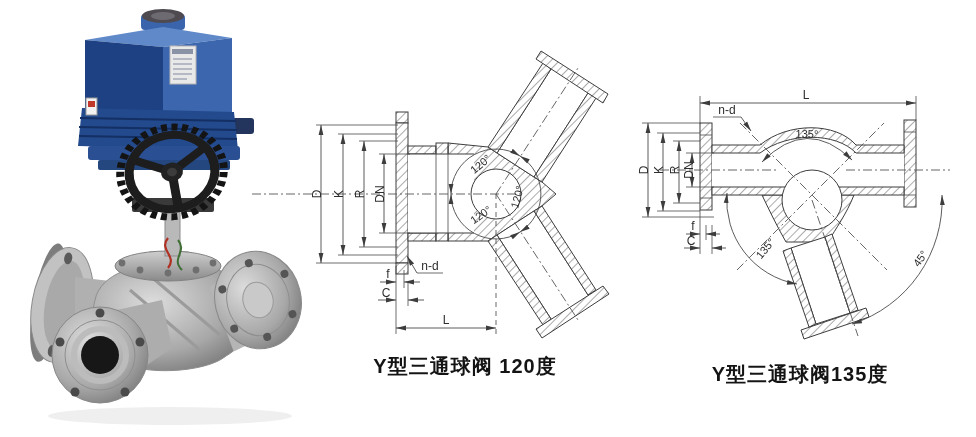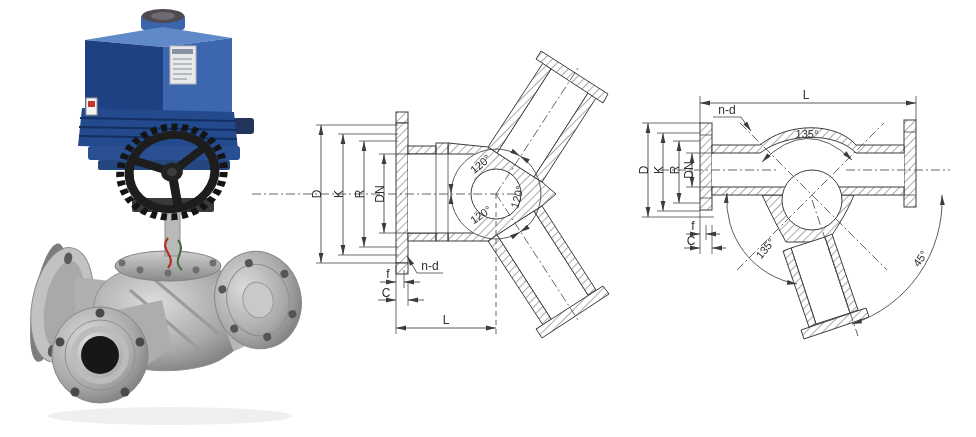--- a/index.html
+++ b/index.html
@@ -291,14 +291,16 @@
     <text x="727" y="114" class="dlabel" text-anchor="middle">n-d</text>
     <text x="644" y="174" class="dlabel" text-anchor="middle" transform="rotate(-90 644 170)">D</text>
     <text x="659" y="174" class="dlabel" text-anchor="middle" transform="rotate(-90 659 170)">K</text>
     <text x="675" y="174" class="dlabel" text-anchor="middle" transform="rotate(-90 675 170)">R</text>
     <text x="689" y="174" class="dlabel" text-anchor="middle" transform="rotate(-90 689 170)">DN</text>
     <text x="693" y="230" class="dlabel" text-anchor="middle">f</text>
     <text x="691" y="245" class="dlabel" text-anchor="middle">C</text>
   </g>
 </svg>
 
+<div class="caption" id="cap120">Y型三通球阀 120度</div>
+<div class="caption" id="cap135">Y型三通球阀135度</div>
 
 </div>
 
 </body></html>

